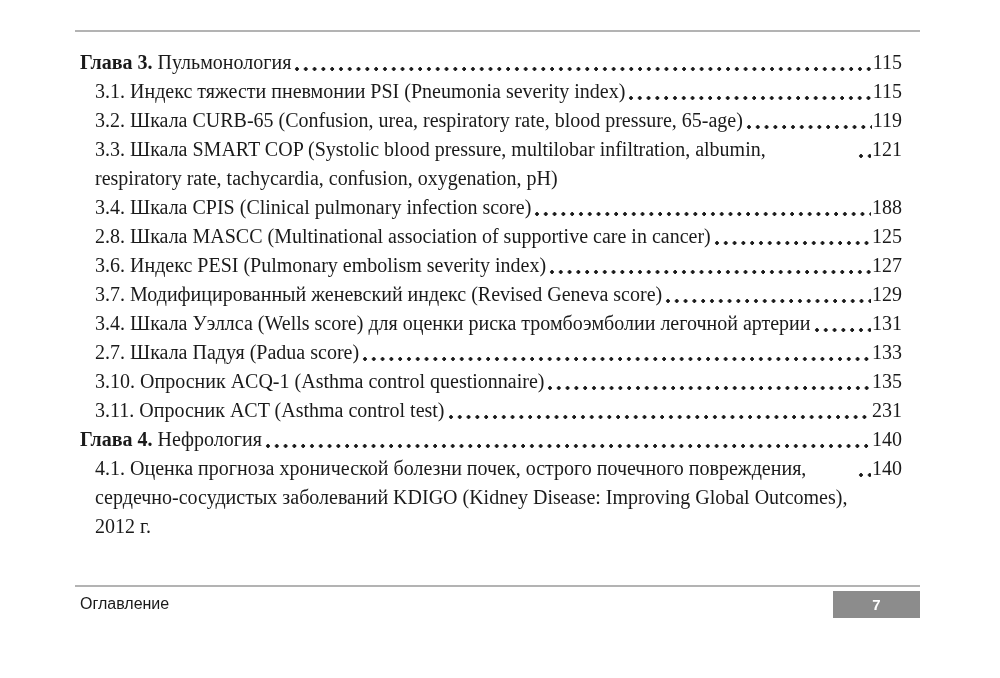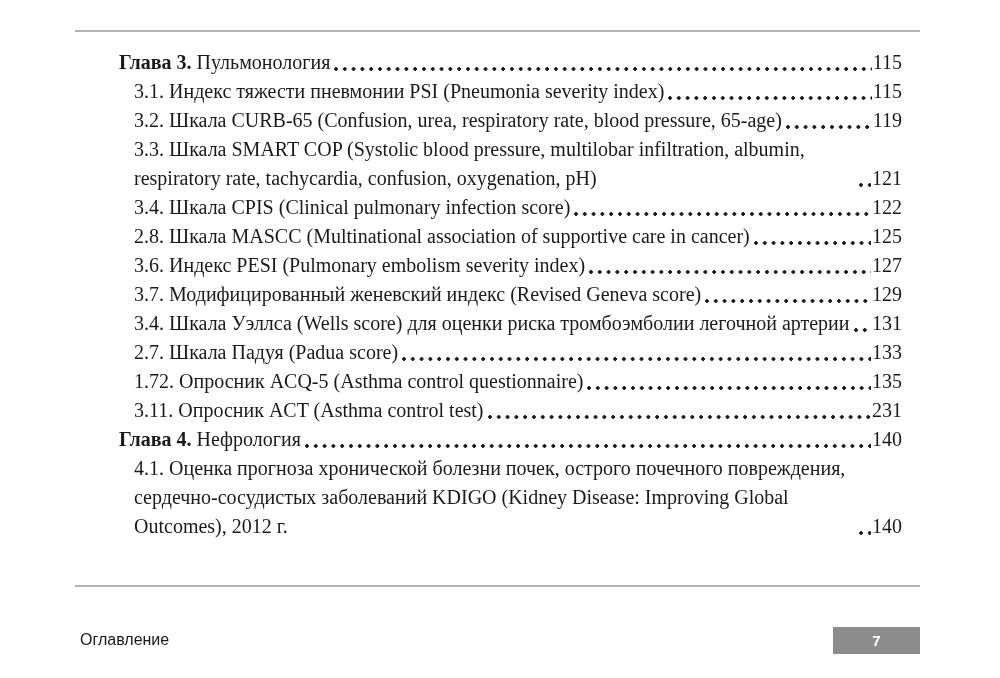--- a/index.html
+++ b/index.html
@@ -17,21 +17,21 @@
   .bottom-rule { left: 75px; width: 845px; top: 585px; }
 
   .toc {
     position: absolute;
     left: 80px;
     top: 48px;
     width: 840px;
     font-size: 20px;
     line-height: 29px;
   }
-  .toc-entry { display: flex; align-items: flex-end; padding-right: 18px; margin-left: 39px; }
+  .toc-entry { display: flex; padding-right: 18px; }
   .toc-entry.section { padding-left: 15px; }
   .entry-text { flex: 0 1 auto; }
   .entry-text b { font-weight: bold; }
   .dots {
     flex: 1 1 14px;
     min-width: 14px;
     height: 29px;
     margin-left: 2px;
     margin-right: 1px;
     background-image: radial-gradient(circle at 4px 21px, var(--text, #1a1a1a) 1.55px, transparent 2.05px);
@@ -43,21 +43,20 @@
   .footer {
     position: absolute;
     left: 80px;
     top: 590px;
     width: 840px;
     height: 28px;
     display: flex;
     justify-content: space-between;
     align-items: center;
     font-family: "Liberation Sans", "DejaVu Sans", sans-serif;
-    margin-top: 36px;
   }
   .footer-label { font-size: 16px; color: var(--text, #1a1a1a); }
   .page-badge {
     width: 87px;
     height: 27px;
     background: var(--page-badge-bg, #8c8c8c);
     color: var(--page-badge-text, #ffffff);
     font-size: 15px;
     font-weight: bold;
     display: flex;
@@ -88,21 +87,21 @@
         <span class="entry-page">119</span>
       </div>
       <div class="toc-entry section">
         <span class="entry-text">3.3. Шкала SMART COP (Systolic blood pressure, multilobar infiltration, albumin, respiratory rate, tachycardia, confusion, oxygenation, pH)</span>
         <span class="dots"></span>
         <span class="entry-page">121</span>
       </div>
       <div class="toc-entry section">
         <span class="entry-text">3.4. Шкала CPIS (Clinical pulmonary infection score)</span>
         <span class="dots"></span>
-        <span class="entry-page">122</span>
+        <span class="entry-page">188</span>
       </div>
       <div class="toc-entry section">
         <span class="entry-text">2.8. Шкала MASCC (Multinational association of supportive care in cancer)</span>
         <span class="dots"></span>
         <span class="entry-page">125</span>
       </div>
       <div class="toc-entry section">
         <span class="entry-text">3.6. Индекс PESI (Pulmonary embolism severity index) </span>
         <span class="dots"></span>
         <span class="entry-page">127</span>
@@ -116,21 +115,21 @@
         <span class="entry-text">3.4. Шкала Уэллса (Wells score) для оценки риска тромбоэмболии легочной артерии</span>
         <span class="dots"></span>
         <span class="entry-page">131</span>
       </div>
       <div class="toc-entry section">
         <span class="entry-text">2.7. Шкала Падуя (Padua score)</span>
         <span class="dots"></span>
         <span class="entry-page">133</span>
       </div>
       <div class="toc-entry section">
-        <span class="entry-text">1.72. Опросник ACQ-5 (Asthma control questionnaire)</span>
+        <span class="entry-text">3.10. Опросник ACQ-1 (Asthma control questionnaire)</span>
         <span class="dots"></span>
         <span class="entry-page">135</span>
       </div>
       <div class="toc-entry section">
         <span class="entry-text">3.11. Опросник ACT (Asthma control test) </span>
         <span class="dots"></span>
         <span class="entry-page">231</span>
       </div>
       <div class="toc-entry chapter">
         <span class="entry-text"><b>Глава 4.</b> Нефрология</span>

